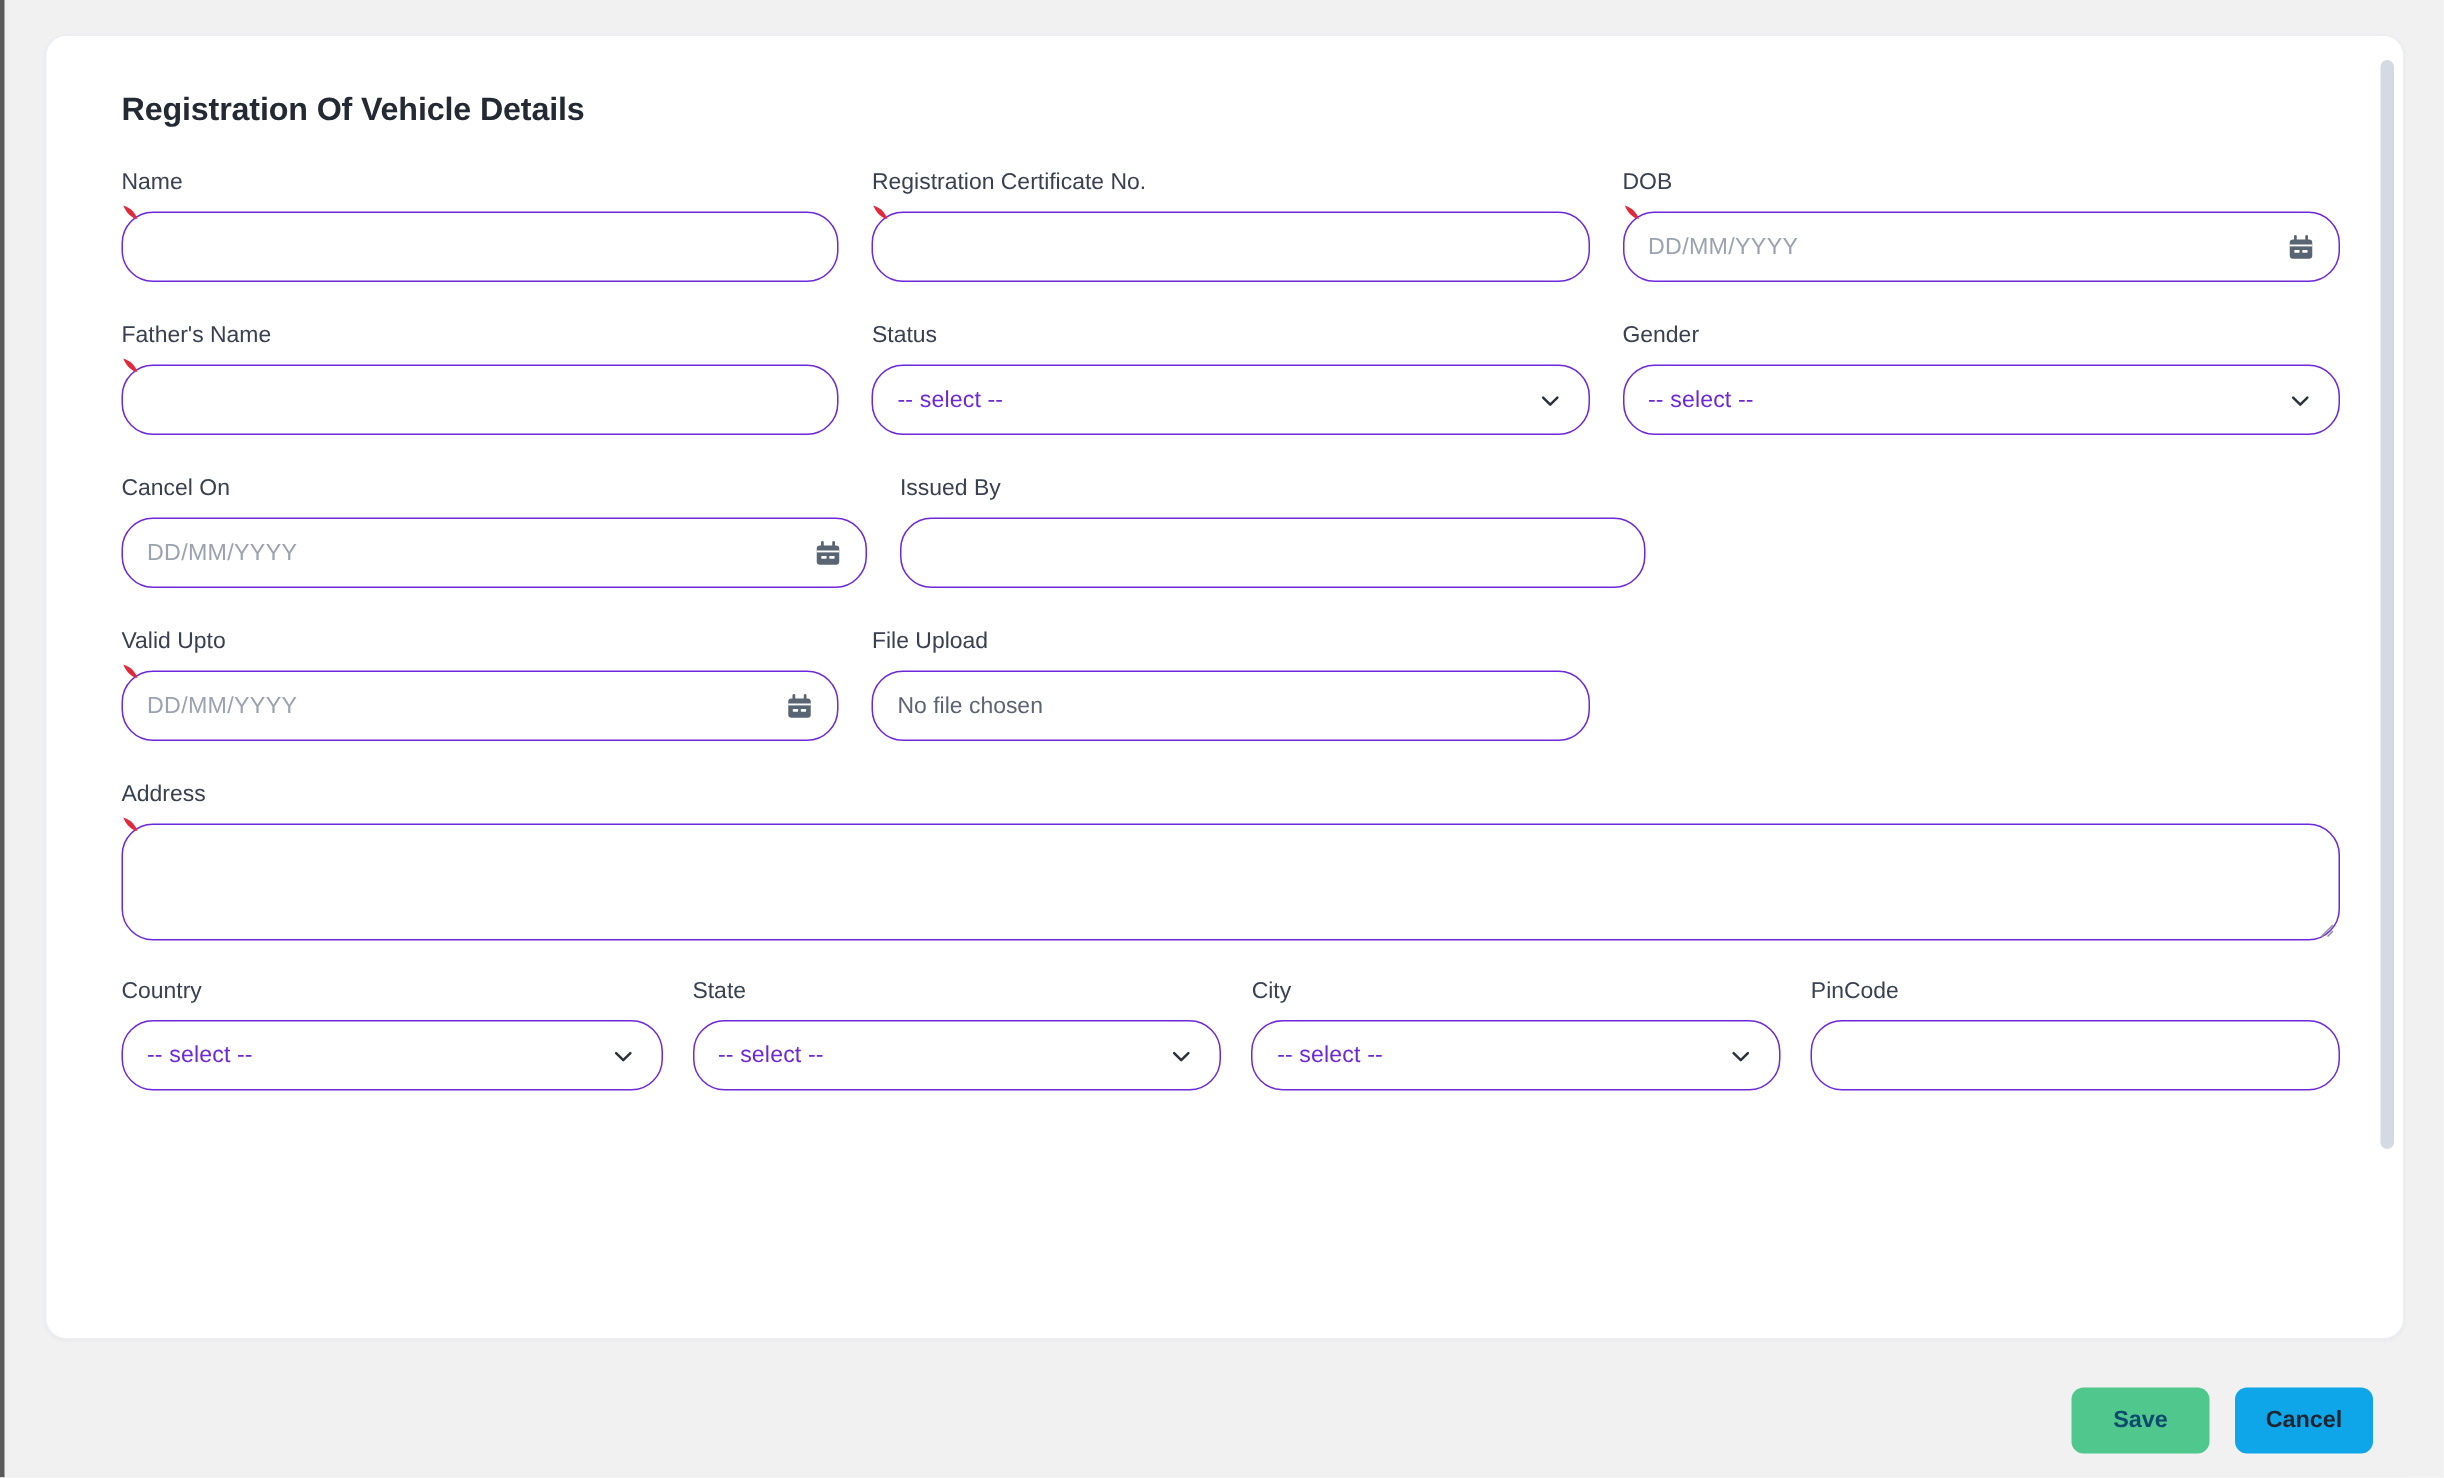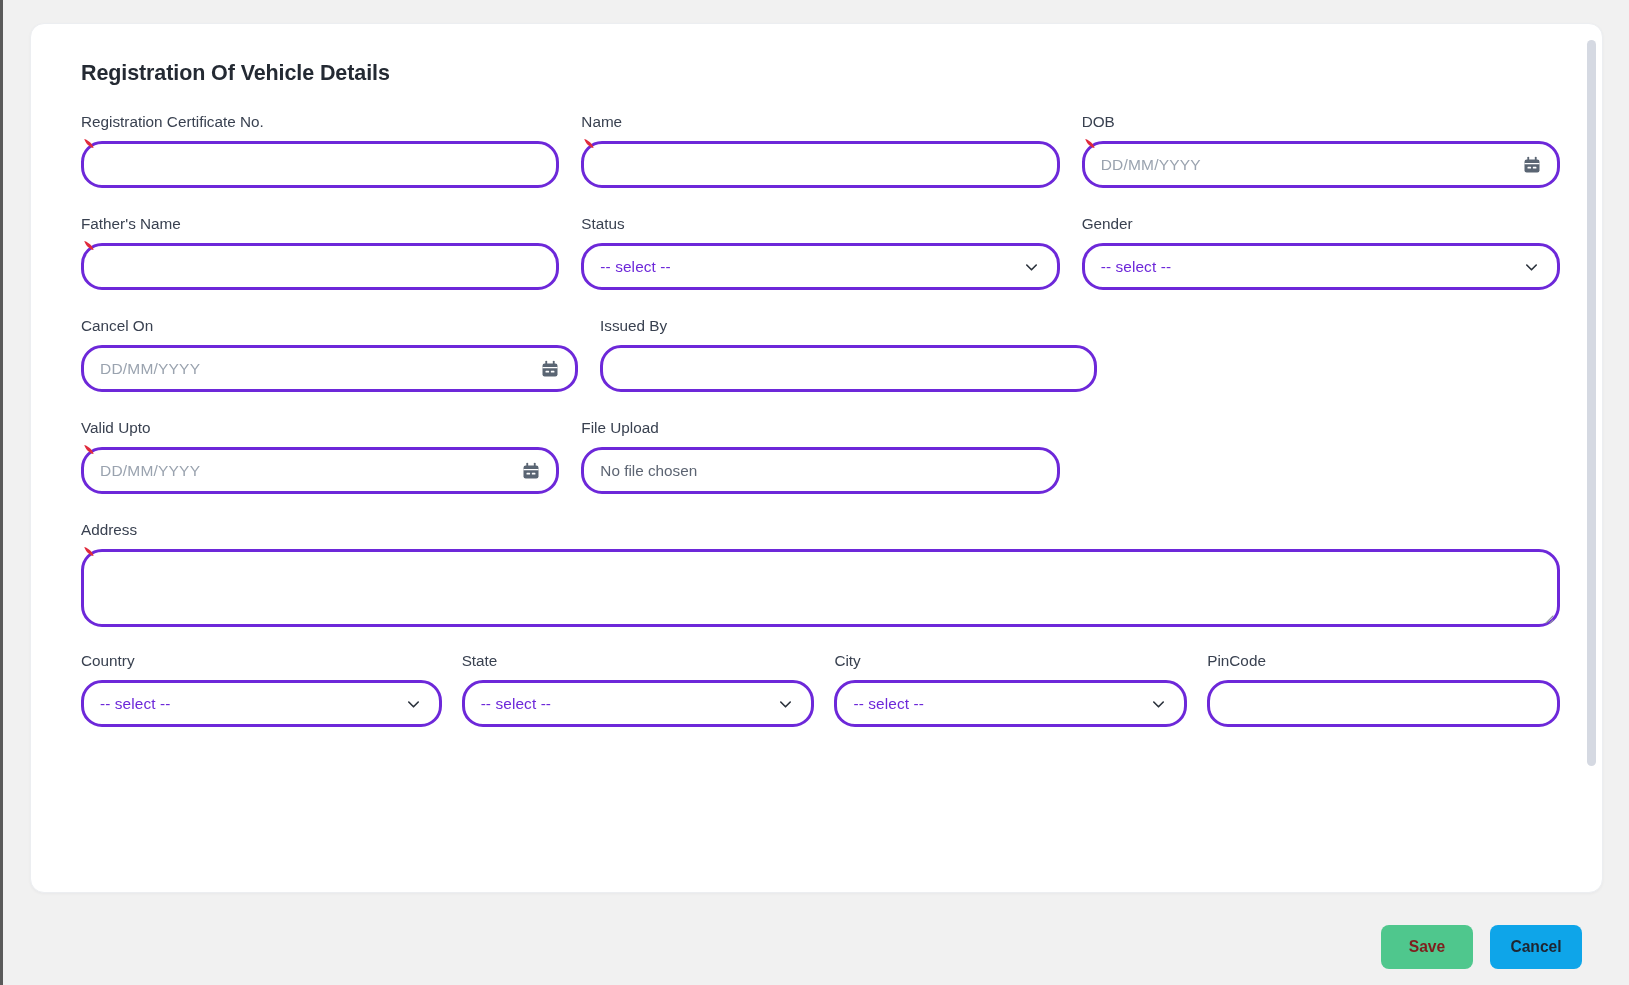--- a/index.html
+++ b/index.html
@@ -75,21 +75,21 @@
     font-size: 15.3px;
     color: #394150;
     margin-bottom: 10px;
     white-space: nowrap;
   }
 
   
   .ctl {
     position: relative;
     height: 47px;
-    border: 3px solid #6d28d9;
+    border: 1px solid #6d28d9;
     border-radius: 21px;
     background: #ffffff;
     display: flex;
     align-items: center;
     padding: 0 16px;
     font-size: 15.5px;
     color: #0d0f12;
   }
   .ctl.textarea-shell {
     height: 78px;
@@ -194,21 +194,21 @@
     font-weight: bold;
     cursor: pointer;
     font-family: "Liberation Sans", sans-serif;
     display: flex;
     align-items: center;
     justify-content: center;
   }
   #btn-save {
     width: 92px;
     background: #4fc78d;
-    color: #7f1d1d;
+    color: #0c4a6e;
   }
   #btn-cancel {
     width: 92px;
     background: #0ea5e9;
     color: #1f2530;
   }
 </style>
 </head>
 <body>
 
@@ -217,33 +217,33 @@
   <div id="left-edge"></div>
 
   <div id="card">
     <div id="card-inner">
 
       <h1 id="form-title">Registration Of Vehicle Details</h1>
 
       <div class="row">
 
         <div class="field col3">
+          <span class="label">Name</span>
+          <div class="ctl">
+            <span class="req">
+              <svg width="15" height="20" viewBox="0 0 15 20">
+                <path d="M2.2 2.0 C 7.0 3.4, 10.4 7.0, 11.6 11.0 C 8.0 10.4, 4.4 7.6, 2.2 2.0 Z" fill="#e02a3c"></path>
+              </svg>
+            </span>
+            <span class="ph"></span>
+          </div>
+        </div>
+
+        <div class="field col3">
           <span class="label">Registration Certificate No.</span>
-          <div class="ctl">
-            <span class="req">
-              <svg width="15" height="20" viewBox="0 0 15 20">
-                <path d="M2.2 2.0 C 7.0 3.4, 10.4 7.0, 11.6 11.0 C 8.0 10.4, 4.4 7.6, 2.2 2.0 Z" fill="#e02a3c"></path>
-              </svg>
-            </span>
-            <span class="ph"></span>
-          </div>
-        </div>
-
-        <div class="field col3">
-          <span class="label">Name</span>
           <div class="ctl">
             <span class="req">
               <svg width="15" height="20" viewBox="0 0 15 20">
                 <path d="M2.2 2.0 C 7.0 3.4, 10.4 7.0, 11.6 11.0 C 8.0 10.4, 4.4 7.6, 2.2 2.0 Z" fill="#e02a3c"></path>
               </svg>
             </span>
             <span class="ph"></span>
           </div>
         </div>
 

